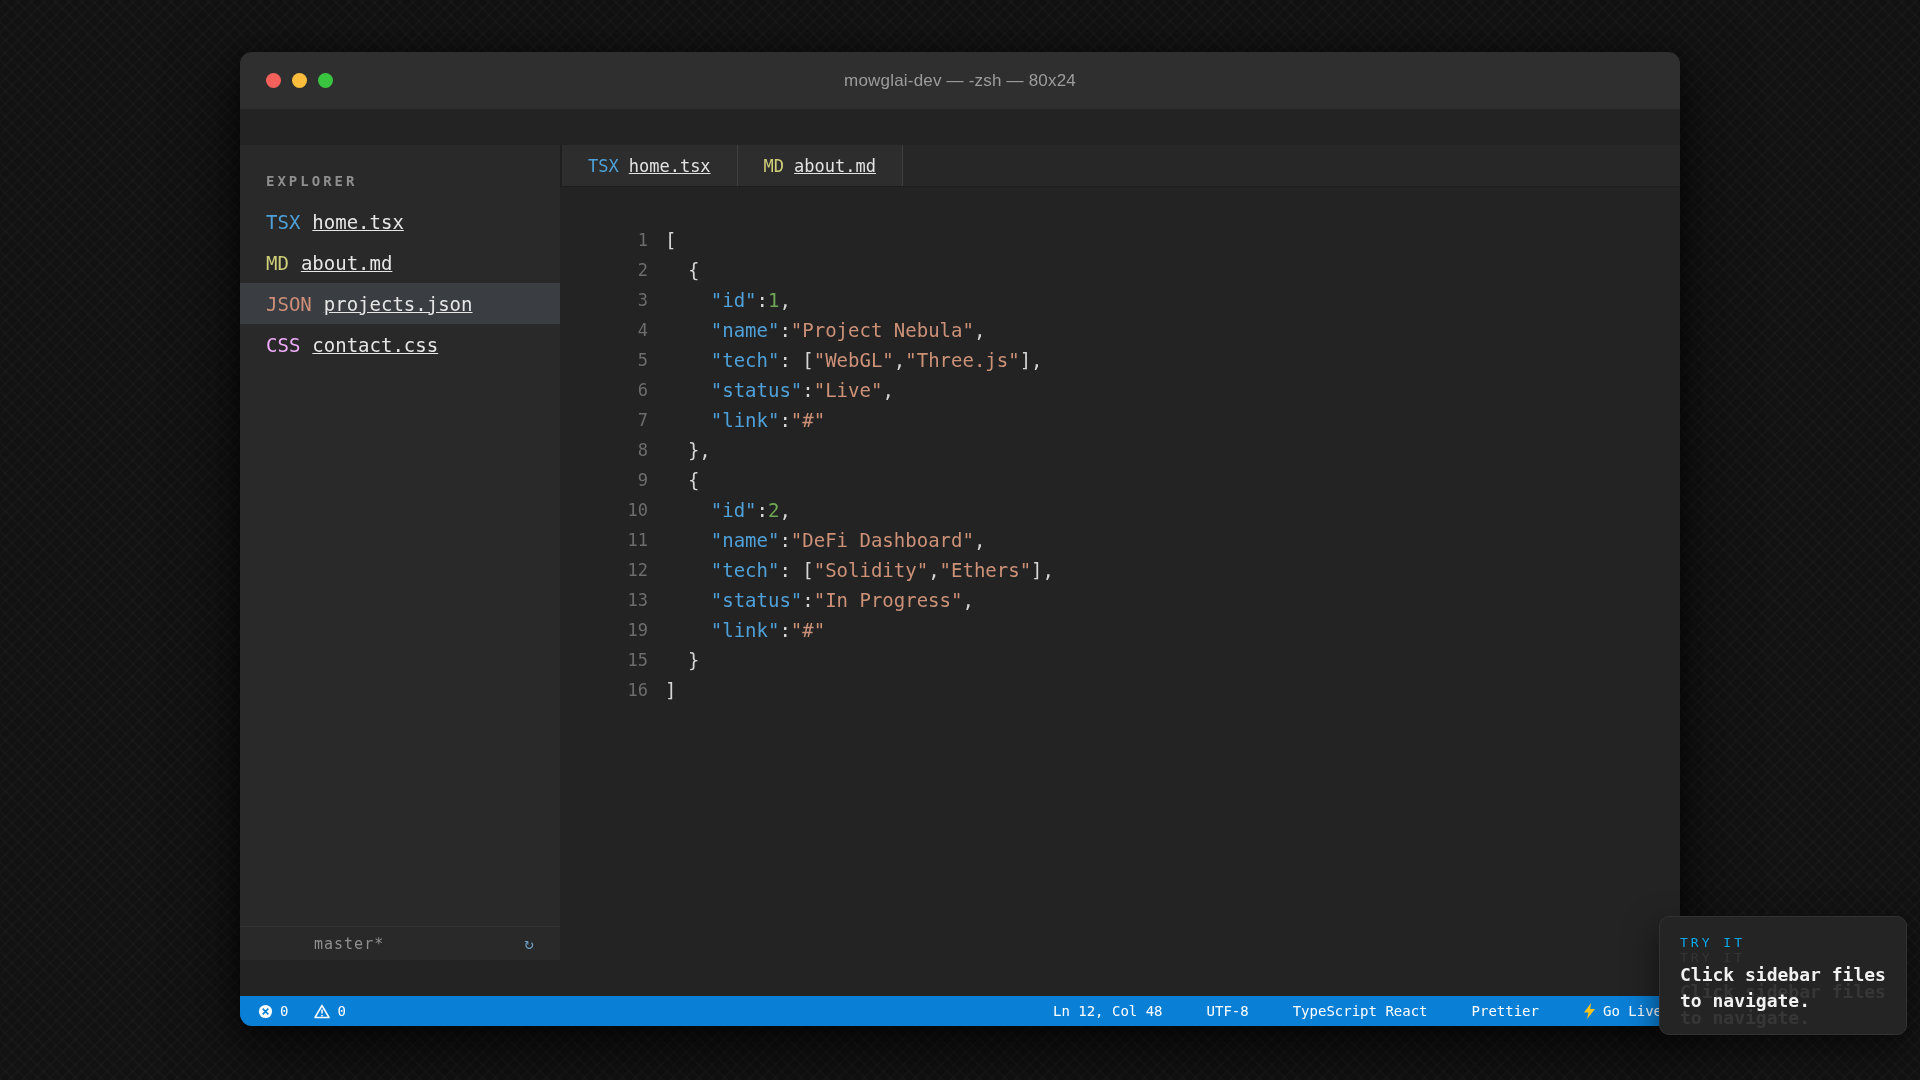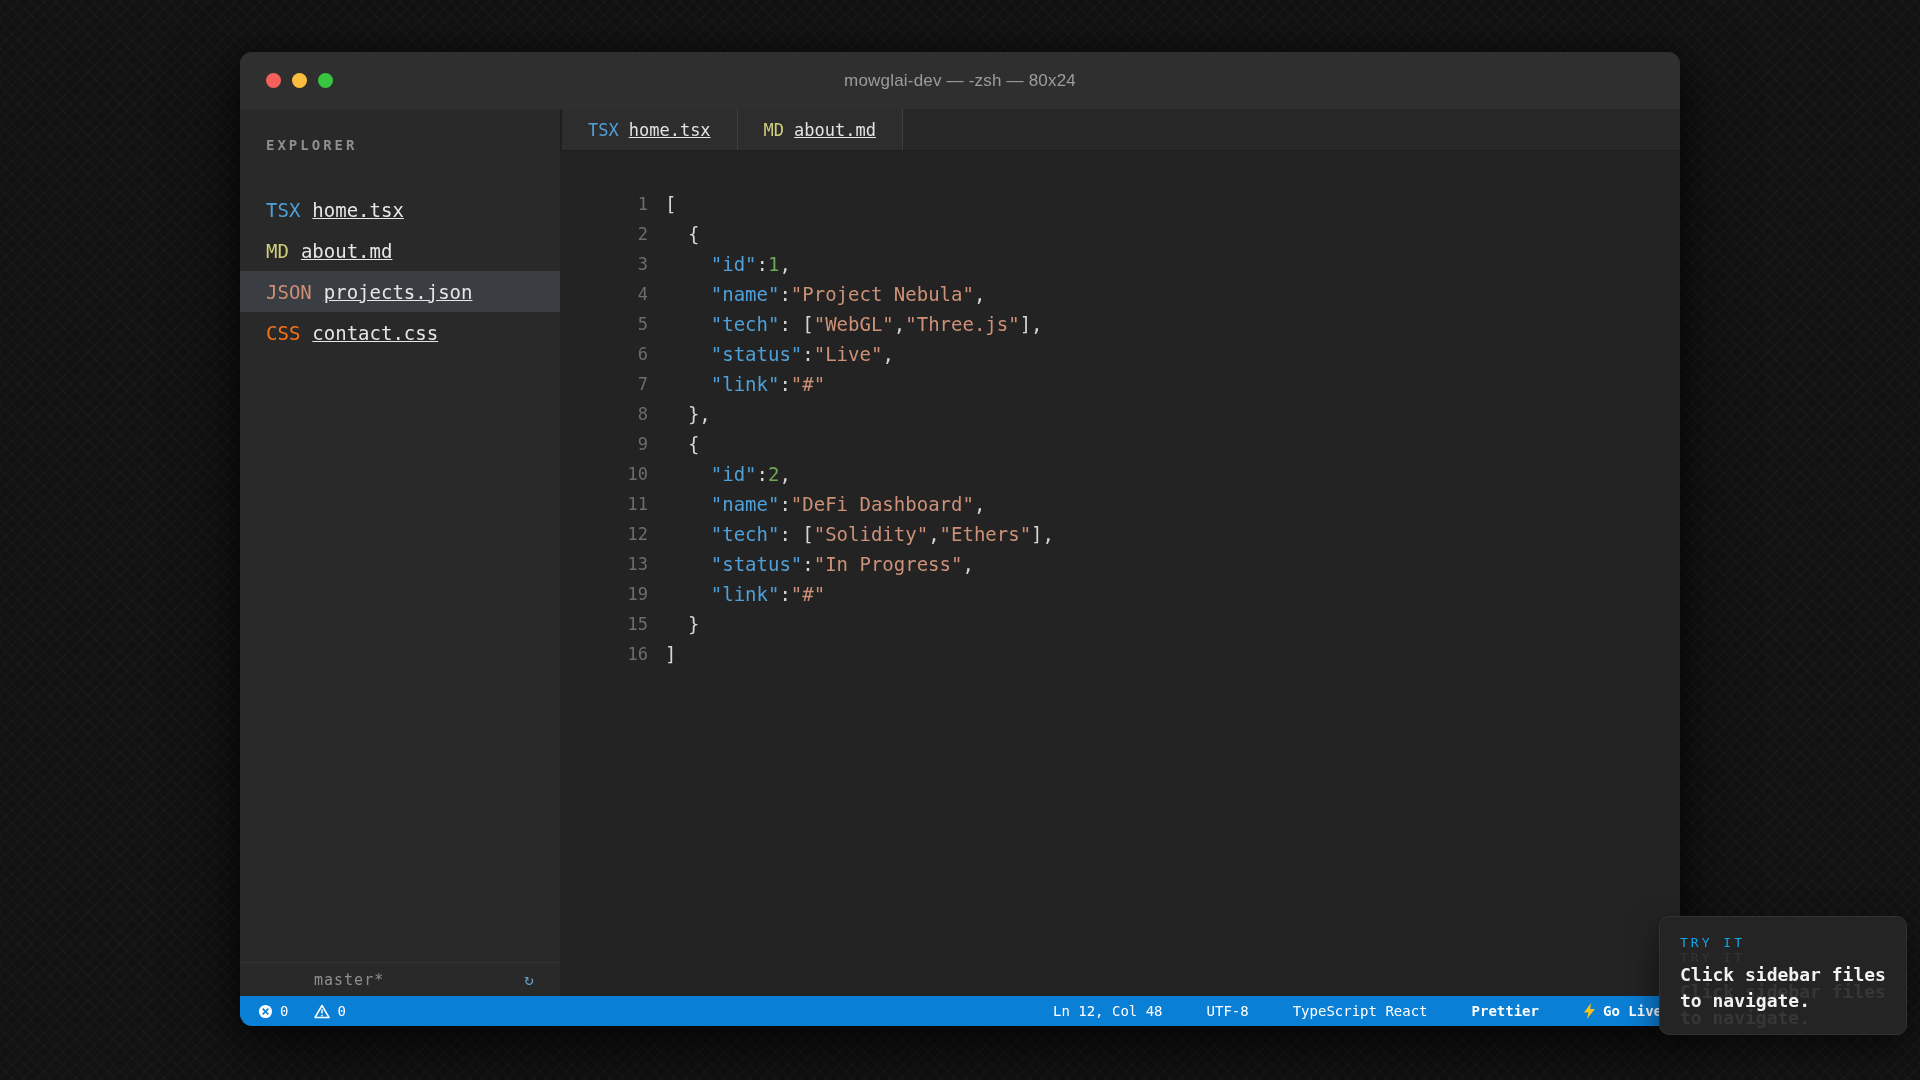--- a/index.html
+++ b/index.html
@@ -19,20 +19,21 @@
   .window {
     position: absolute;
     left: 240px; top: 52px;
     width: 1440px; height: 974px;
     background: #232323;
     border-radius: 12px;
     box-shadow: 0 24px 70px rgba(0,0,0,0.65), 0 4px 18px rgba(0,0,0,0.5);
     overflow: hidden;
     display: flex;
     flex-direction: column;
+    gap: 36px;
   }
 
   .titlebar {
     height: 57px;
     flex: 0 0 57px;
     background: #2f2f2f;
     position: relative;
     display: flex;
     align-items: center;
     justify-content: center;
@@ -64,21 +65,21 @@
     background: #292929;
     position: relative;
     padding-top: 28px;
   }
   .explorer-heading {
     color: #8f8f8f;
     font-size: 14px;
     font-weight: bold;
     letter-spacing: 3px;
     padding: 0 26px;
-    margin-bottom: 36px;
+    margin-bottom: 12px;
   }
   .file-item {
     height: 41px;
     display: flex;
     align-items: center;
     padding: 0 26px;
     font-size: 19px;
     cursor: pointer;
     white-space: pre;
   }
@@ -157,21 +158,21 @@
     display: flex;
     align-items: center;
     justify-content: space-between;
     font-size: 14px;
     padding: 0 18px;
   }
   .status-left, .status-right { display: flex; align-items: center; }
   .status-item { display: flex; align-items: center; cursor: pointer; }
   .status-left .status-item { margin-right: 26px; }
   .status-right .status-item { margin-left: 44px; }
-  .status-item.bold { font-weight: bold; }
+  .status-item.bold { font-weight: normal; }
   .status-icon { display: inline-flex; margin-right: 7px; }
 
   
   .tooltip {
     position: absolute;
     left: 1659px; top: 916px;
     width: 248px;
     background: #242424;
     border: 1px solid #323232;
     border-radius: 10px;
@@ -209,21 +210,21 @@
   </div>
 
   <div class="main">
 
     <div class="sidebar">
       <div class="explorer-heading">EXPLORER</div>
       <div id="file-list">
           <div class="file-item"><span class="file-badge" style="color: rgb(79, 160, 216);">TSX</span><span class="file-name">home.tsx</span></div>
           <div class="file-item"><span class="file-badge" style="color: rgb(207, 207, 122);">MD</span><span class="file-name">about.md</span></div>
           <div class="file-item selected"><span class="file-badge" style="color: rgb(206, 143, 120);">JSON</span><span class="file-name">projects.json</span></div>
-          <div class="file-item"><span class="file-badge" style="color: #f97316;">CSS</span><span class="file-name">contact.css</span></div>
+          <div class="file-item"><span class="file-badge" style="color: #f0abfc;">CSS</span><span class="file-name">contact.css</span></div>
         </div>
       <div class="sidebar-footer">
         <span class="branch-label">master*</span>
         <span class="sync-icon">↻</span>
       </div>
     </div>
 
     <div class="editor-pane">
       <div class="tab-bar" id="tab-bar">
           <div class="tab"><span class="file-badge" style="color: rgb(79, 160, 216);">TSX</span><span class="file-name">home.tsx</span></div>

